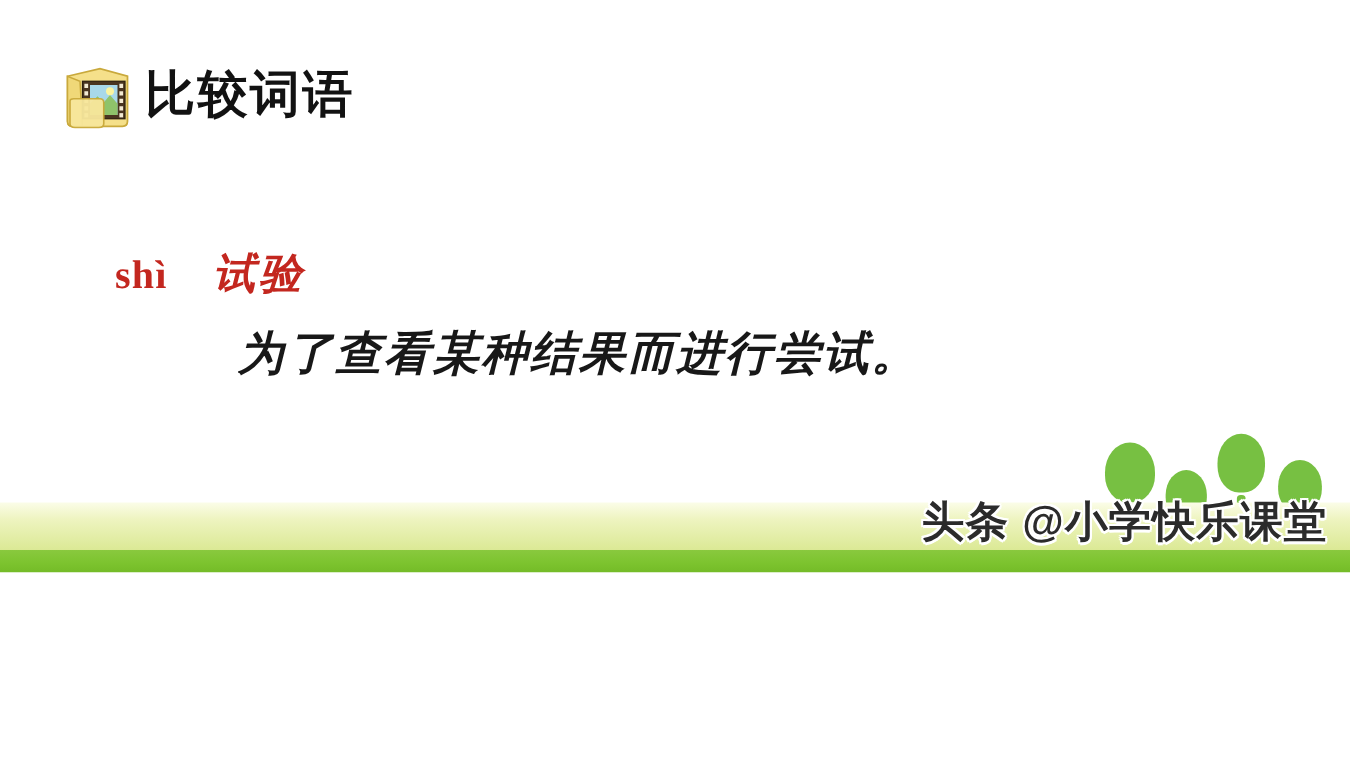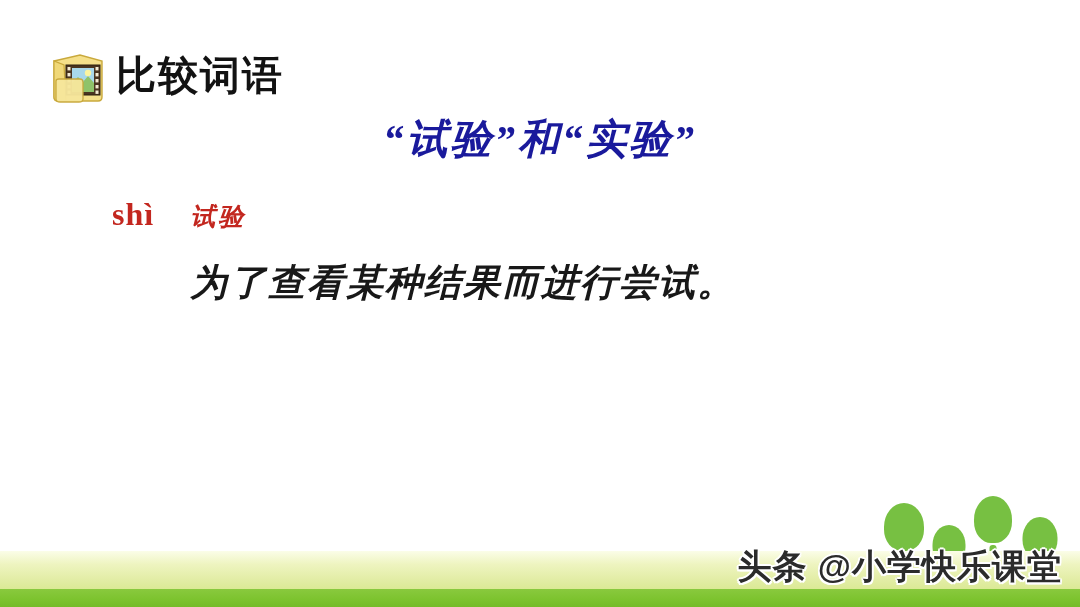--- a/index.html
+++ b/index.html
@@ -12,21 +12,21 @@
     height: 607px;
     background: #ffffff;
     font-family: "Liberation Serif", "DejaVu Serif", serif;
     overflow: hidden;
     position: relative;
   }
 
   .slide {
     position: relative;
     width: 1080px;
-    height: 607px;
+    height: 458px;
     background: #ffffff;
     overflow: hidden;
   }
 
   
   .header {
     position: absolute;
     left: 50px;
     top: 47px;
     display: flex;
@@ -80,26 +80,25 @@
   .entry-1 { left: 92px;  top: 196px; }
   .entry-2 { left: 104px; top: 338px; }
 
   .pinyin {
     font-family: "Liberation Serif", "DejaVu Serif", serif;
     font-size: 32px;
     font-weight: 700;
     font-style: normal;
     color: #c3271f;
     letter-spacing: 1px;
-    margin-left: 20px;
   }
 
   .headword {
     font-family: "Liberation Serif", "DejaVu Serif", serif;
-    font-size: 25px;
+    font-size: 34px;
     font-weight: 700;
     font-style: italic;
     color: #c3271f;
     letter-spacing: 3px;
     margin-left: 36px;
   }
 
   .definition {
     position: absolute;
     font-family: "Liberation Serif", "DejaVu Serif", serif;
@@ -224,21 +223,20 @@
         <rect x="22" y="21" width="22" height="24" fill="#a8d8ea"></rect>
         <path d="M22 36 L28 30 L33 35 L38 29 L44 36 L44 45 L22 45 Z" fill="#8fc36a"></path>
         <circle cx="38" cy="26" r="3.2" fill="#fbf4a0"></circle>
 
         <path d="M6 34 Q6 32 9 32 L30 32 Q33 32 33 35 L33 52 Q33 55 29 55 L10 55 Q6 55 6 52 Z" fill="#f7e79c" stroke="#c9a93c" stroke-width="1.3" opacity="0.96"></path>
       </svg>
     </span>
     <span class="header-title">比较词语</span>
   </div>
 
-  <div class="main-heading">“试验”和“实验”</div>
 
   <div class="entry-word-row entry-1">
     <span class="pinyin">shì</span>
     <span class="headword">试验</span>
   </div>
   <div class="definition definition-1">为了查看某种结果而进行尝试。</div>
 
 
   <div class="bottom-deco">
     <div class="trees">

